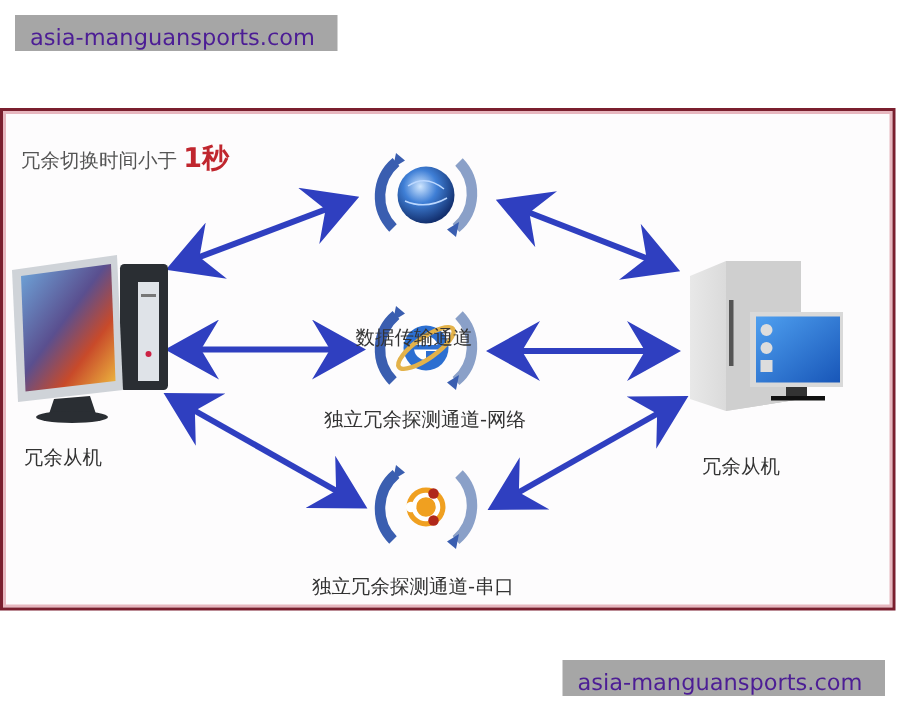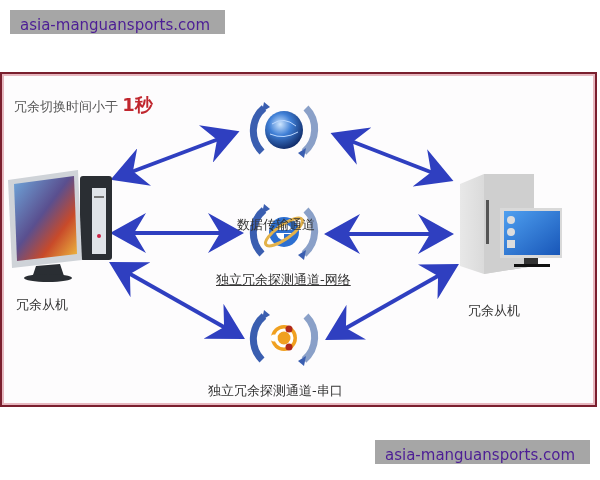--- a/index.html
+++ b/index.html
@@ -117,19 +117,19 @@
     <rect x="48" y="41" width="56" height="44" fill="url(#slaveScreen)"></rect>
     <circle cx="55" cy="50" r="4" fill="#ddd"></circle>
     <circle cx="55" cy="62" r="4" fill="#ddd"></circle>
     <rect x="51" y="70" width="8" height="8" fill="#ddd"></rect>
     <rect x="68" y="88" width="14" height="6" fill="#333"></rect>
     <rect x="58" y="94" width="36" height="3" fill="#111"></rect>
   </g>
 </svg>
 
 <div class="label" style="left:237px; top:168px;margin-top:48px;">数据传输通道</div>
-<div class="label" style="left:216px; top:271px;text-decoration:underline;">独立冗余探测通道-网络</div>
+<div class="label" style="left:216px; top:271px;">独立冗余探测通道-网络</div>
 <div class="label" style="left:208px; top:382px;">独立冗余探测通道-串口</div>
 
 <div class="label" style="left:16px; top:296px;">冗余从机</div>
 <div class="label" style="left:468px; top:302px;text-align:right;">冗余从机</div>
 
 <div class="watermark" id="wm-bottom">asia-manguansports.com</div>
 
 </body></html>

